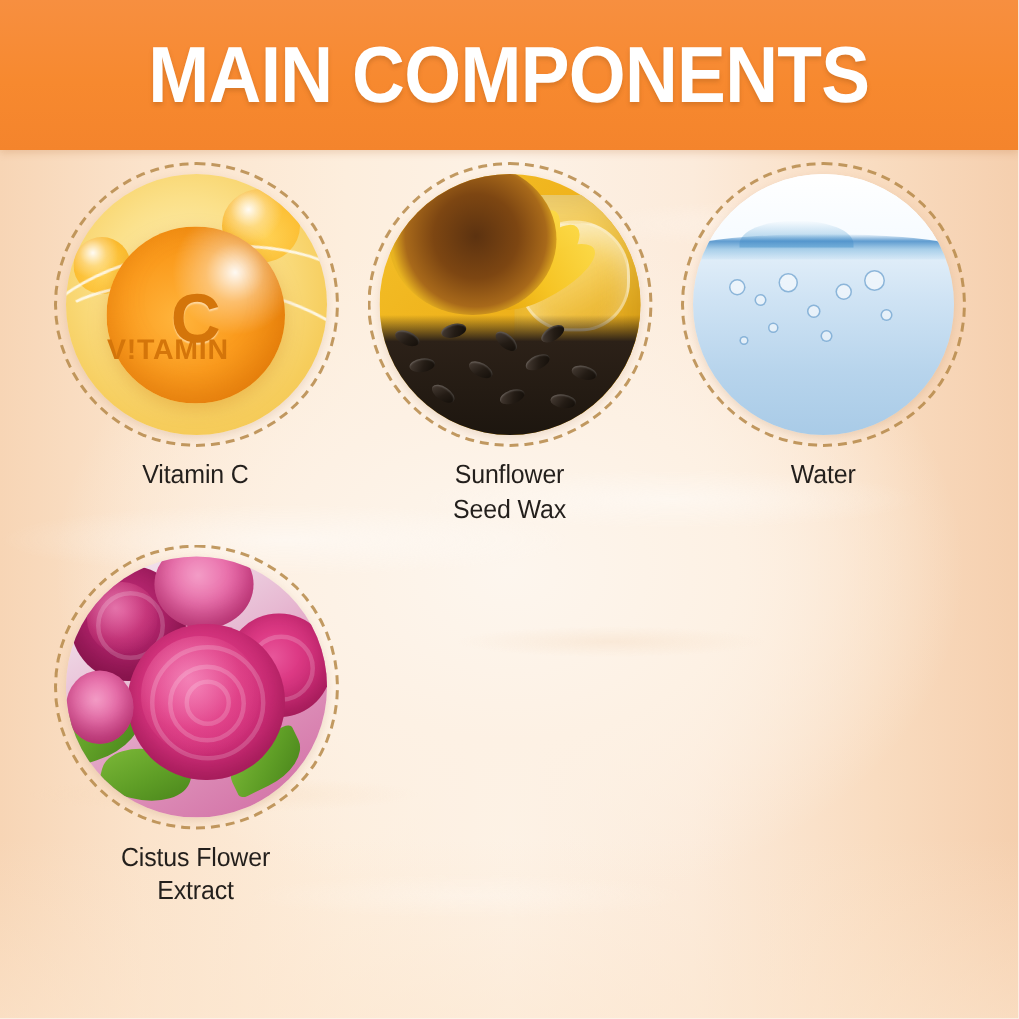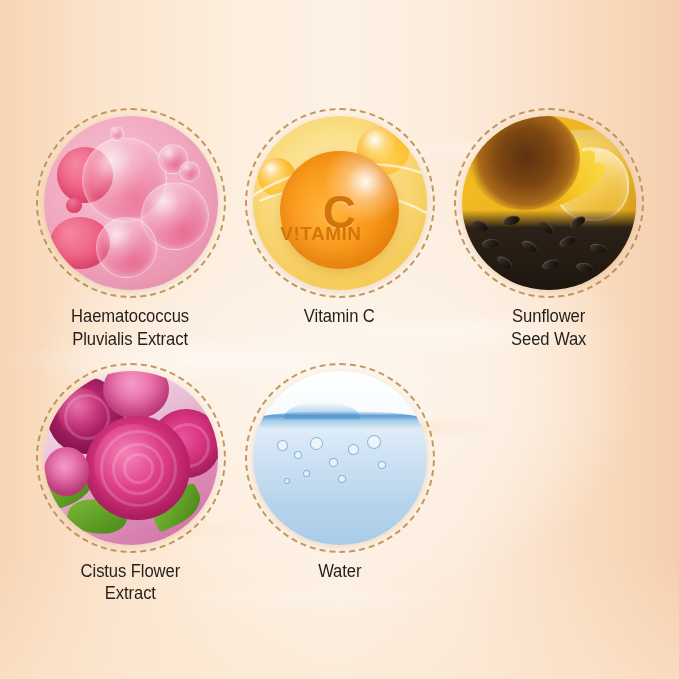--- a/index.html
+++ b/index.html
@@ -381,45 +381,26 @@
 </style>
 </head>
 <body>
 
 <div class="poster">
 
   <div class="bg-base"></div>
   <div class="bg-veins"></div>
   <div class="bg-soft-bottom"></div>
 
+  <div class="header">
+    <div class="header-title">MAIN COMPONENTS</div>
+  </div>
 
   <div class="grid">
 
-    <div class="cell">
-      <div class="circle-wrap">
-        <div class="dash-ring"></div>
-        <div class="circle">
-          <div class="art-algae">
-            <div class="bub solid" style="left:8%;top:18%;width:32%;height:32%;"></div>
-            <div class="bub" style="left:22%;top:12%;width:48%;height:48%;"></div>
-            <div class="bub" style="left:56%;top:38%;width:38%;height:38%;"></div>
-            <div class="bub solid" style="left:4%;top:58%;width:34%;height:30%;"></div>
-            <div class="bub" style="left:30%;top:58%;width:34%;height:34%;"></div>
-            <div class="bub" style="left:66%;top:16%;width:16%;height:16%;"></div>
-            <div class="bub" style="left:78%;top:26%;width:11%;height:11%;"></div>
-            <div class="bub solid" style="left:13%;top:47%;width:9%;height:9%;"></div>
-            <div class="bub" style="left:38%;top:6%;width:7%;height:7%;"></div>
-          </div>
-        </div>
-      </div>
-      <div class="label">
-        <div>Haematococcus</div>
-        <div>Pluvialis Extract</div>
-      </div>
-    </div>
 
     <div class="cell">
       <div class="circle-wrap">
         <div class="dash-ring"></div>
         <div class="circle">
           <div class="art-vitc">
             <div class="vit-mini" style="left:3%;top:24%;width:22%;height:22%;"></div>
             <div class="vit-mini" style="left:60%;top:6%;width:30%;height:28%;"></div>
             <div class="vit-swoosh" style="left:-14%;top:28%;width:128%;height:60%;transform:rotate(-8deg);"></div>
             <div class="vit-swoosh" style="left:-10%;top:42%;width:124%;height:54%;transform:rotate(6deg);"></div>
@@ -472,20 +453,46 @@
         <div>Sunflower</div>
         <div>Seed Wax</div>
       </div>
     </div>
 
 
     <div class="cell">
       <div class="circle-wrap">
         <div class="dash-ring"></div>
         <div class="circle">
+          <div class="art-water">
+            <div class="water-sky"></div>
+            <div class="water-crest"></div>
+            <div class="water-line"></div>
+            <div class="wbub" style="left:14%;top:40%;width:9px;height:9px;"></div>
+            <div class="wbub" style="left:24%;top:46%;width:6px;height:6px;"></div>
+            <div class="wbub" style="left:33%;top:38%;width:11px;height:11px;"></div>
+            <div class="wbub" style="left:44%;top:50%;width:7px;height:7px;"></div>
+            <div class="wbub" style="left:55%;top:42%;width:9px;height:9px;"></div>
+            <div class="wbub" style="left:66%;top:37%;width:12px;height:12px;"></div>
+            <div class="wbub" style="left:29%;top:57%;width:5px;height:5px;"></div>
+            <div class="wbub" style="left:49%;top:60%;width:6px;height:6px;"></div>
+            <div class="wbub" style="left:72%;top:52%;width:6px;height:6px;"></div>
+            <div class="wbub" style="left:18%;top:62%;width:4px;height:4px;"></div>
+          </div>
+        </div>
+      </div>
+      <div class="label">
+        <div>Water</div>
+      </div>
+    </div>
+
+    <div class="cell">
+      <div class="circle-wrap">
+        <div class="dash-ring"></div>
+        <div class="circle">
           <div class="art-flower">
             <div class="fl-leaf" style="left:-6%;top:56%;width:36%;height:22%;transform:rotate(-18deg);"></div>
             <div class="fl-leaf" style="left:14%;top:74%;width:34%;height:20%;transform:rotate(14deg);"></div>
             <div class="fl-leaf" style="left:62%;top:70%;width:30%;height:18%;transform:rotate(-26deg);"></div>
             <div class="rose dark" style="left:2%;top:4%;width:44%;height:44%;">
               <div class="petal2" style="left:14%;top:14%;width:62%;height:62%;"></div>
               <div class="ring" style="left:22%;top:22%;width:52%;height:52%;"></div>
             </div>
             <div class="rose light" style="left:34%;top:-6%;width:38%;height:34%;"></div>
             <div class="rose" style="left:62%;top:22%;width:40%;height:40%;">
@@ -500,40 +507,14 @@
             <div class="rose light" style="left:0%;top:44%;width:26%;height:28%;"></div>
           </div>
         </div>
       </div>
       <div class="label">
         <div>Cistus Flower</div>
         <div>Extract</div>
       </div>
     </div>
 
-    <div class="cell">
-      <div class="circle-wrap">
-        <div class="dash-ring"></div>
-        <div class="circle">
-          <div class="art-water">
-            <div class="water-sky"></div>
-            <div class="water-crest"></div>
-            <div class="water-line"></div>
-            <div class="wbub" style="left:14%;top:40%;width:9px;height:9px;"></div>
-            <div class="wbub" style="left:24%;top:46%;width:6px;height:6px;"></div>
-            <div class="wbub" style="left:33%;top:38%;width:11px;height:11px;"></div>
-            <div class="wbub" style="left:44%;top:50%;width:7px;height:7px;"></div>
-            <div class="wbub" style="left:55%;top:42%;width:9px;height:9px;"></div>
-            <div class="wbub" style="left:66%;top:37%;width:12px;height:12px;"></div>
-            <div class="wbub" style="left:29%;top:57%;width:5px;height:5px;"></div>
-            <div class="wbub" style="left:49%;top:60%;width:6px;height:6px;"></div>
-            <div class="wbub" style="left:72%;top:52%;width:6px;height:6px;"></div>
-            <div class="wbub" style="left:18%;top:62%;width:4px;height:4px;"></div>
-          </div>
-        </div>
-      </div>
-      <div class="label">
-        <div>Water</div>
-      </div>
-    </div>
-
   </div>
 </div>
 
 </body></html>

